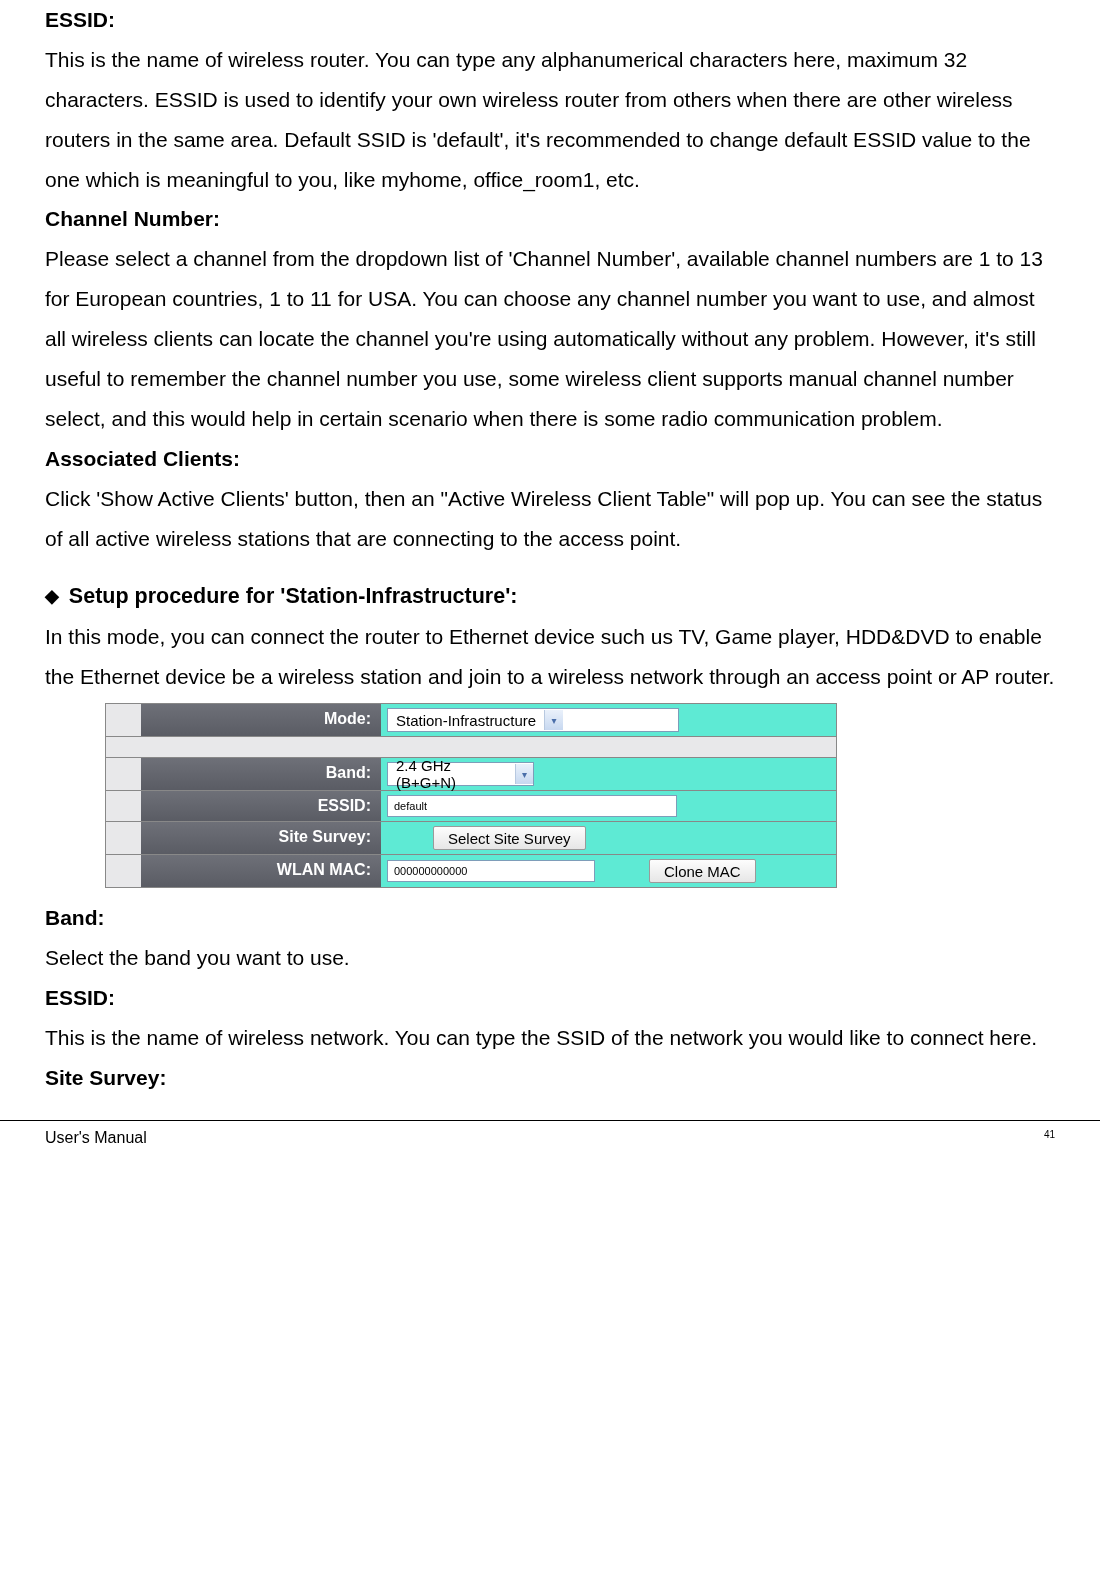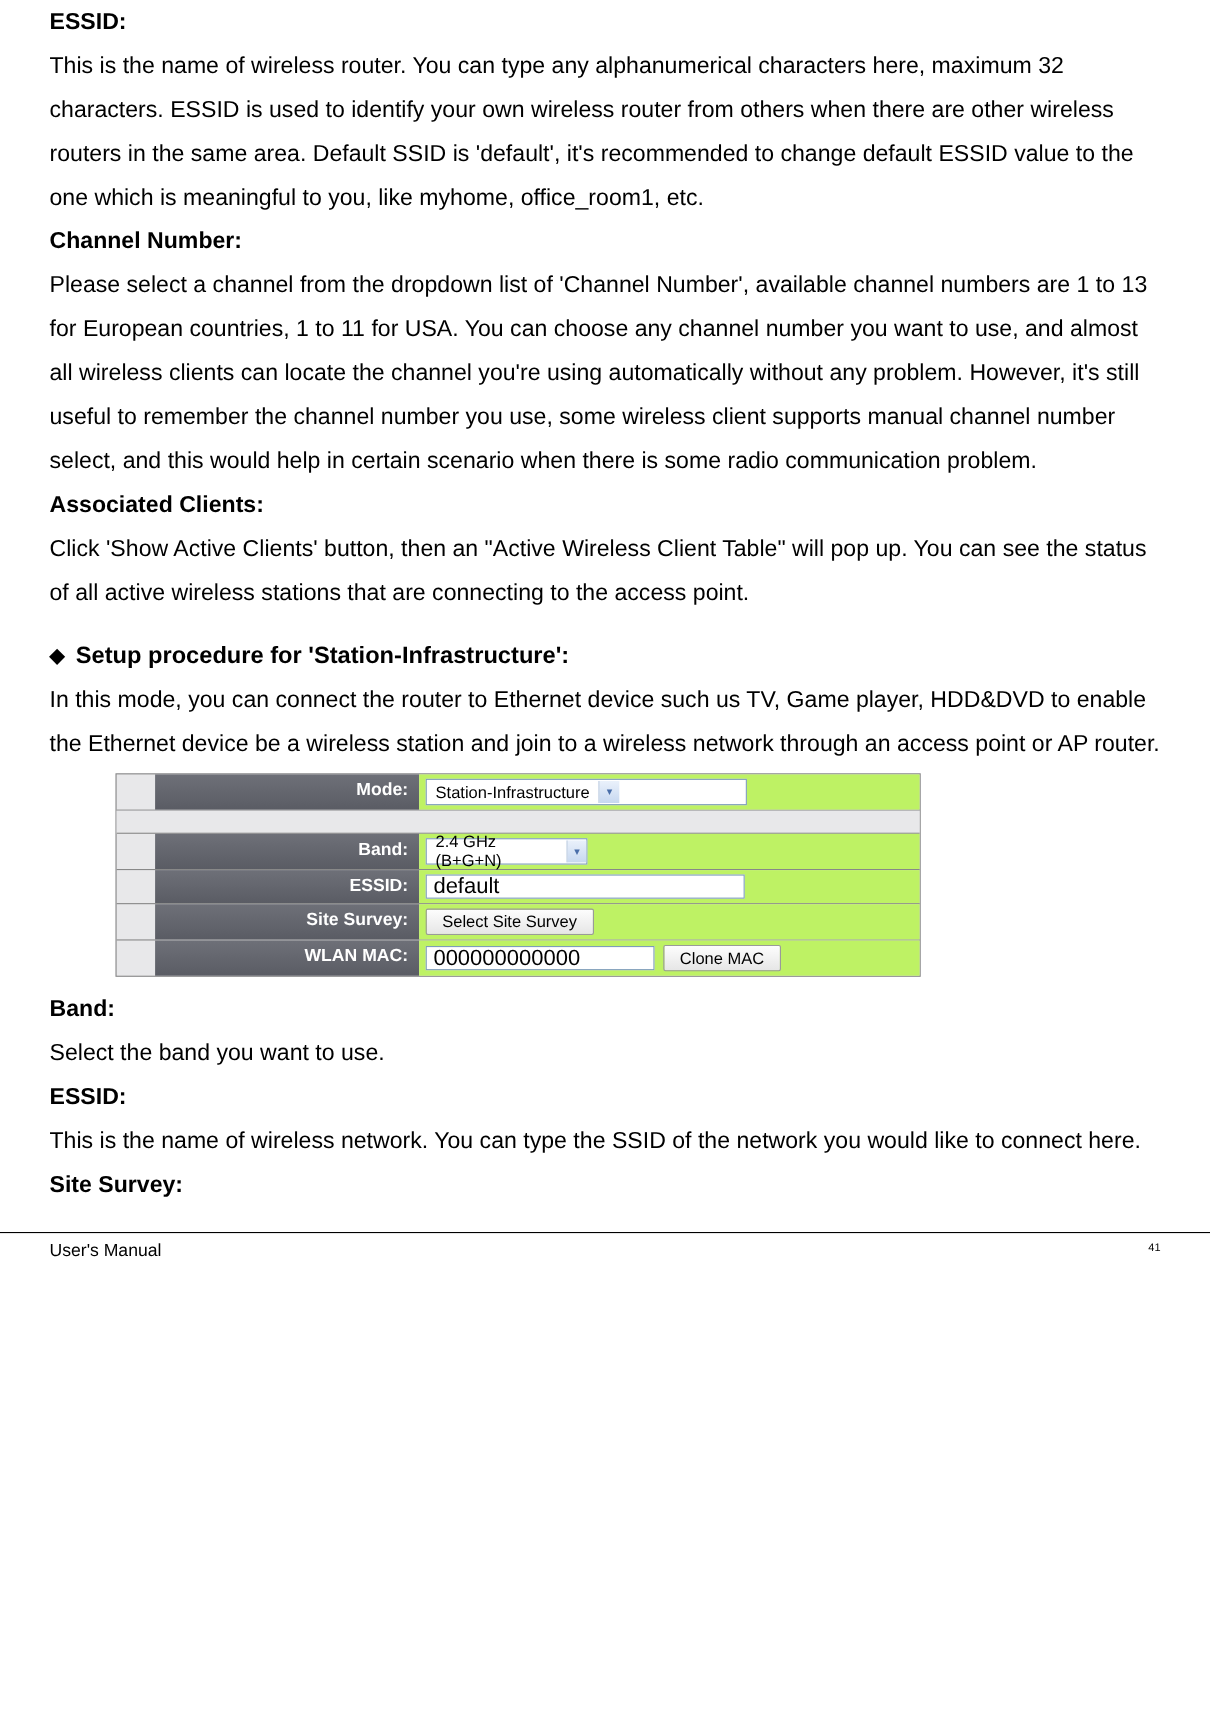--- a/index.html
+++ b/index.html
@@ -61,21 +61,21 @@
     background: linear-gradient(#6e7078, #5a5c64);
     color: #fff;
     font-weight: bold;
     text-align: right;
     padding: 6px 10px 6px 6px;
     box-sizing: border-box;
     font-size: 16px;
   }
   .value-cell {
     flex: 1;
-    background: #bef264;
+    background: #5eead4;
     padding: 4px 6px;
     display: flex;
     align-items: center;
     gap: 8px;
   }
   .select-box {
     background: #fff;
     border: 1px solid #7e9db9;
     height: 22px;
     display: inline-flex;
@@ -94,34 +94,35 @@
     display: inline-flex;
     align-items: center;
     justify-content: center;
     color: #4a6ea9;
     font-size: 10px;
   }
   .text-input {
     background: #fff;
     border: 1px solid #7e9db9;
     height: 22px;
-    font-size: 20px;
+    font-size: 11px;
     padding: 0 6px;
     box-sizing: border-box;
     font-family: inherit;
   }
   .btn {
     background: linear-gradient(#fdfdfd, #e6e6e6);
     border: 1px solid #9a9a9a;
     border-radius: 2px;
     height: 24px;
     padding: 0 14px;
     font-size: 15px;
     font-family: inherit;
     cursor: pointer;
+    margin-left: 46px;
   }
 
   .footer-rule {
     border: none;
     border-top: 1px solid #000;
     margin: 22px 0 8px 0;
   }
   .footer {
     display: flex;
     justify-content: space-between;

